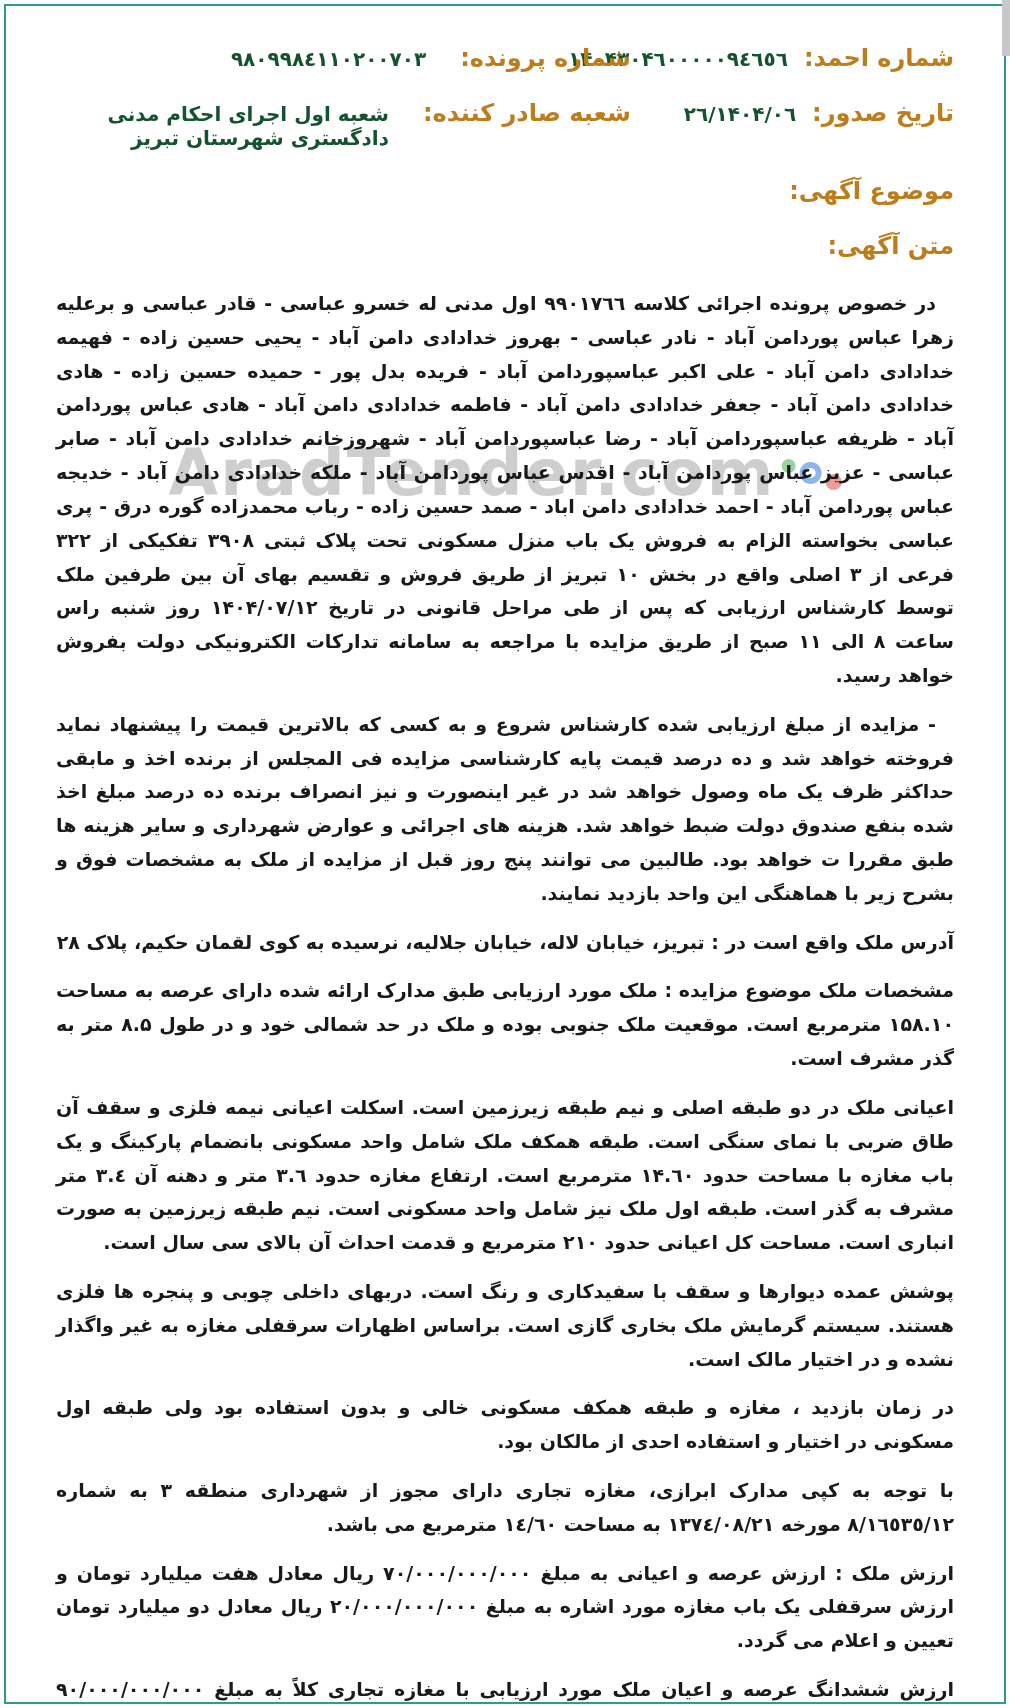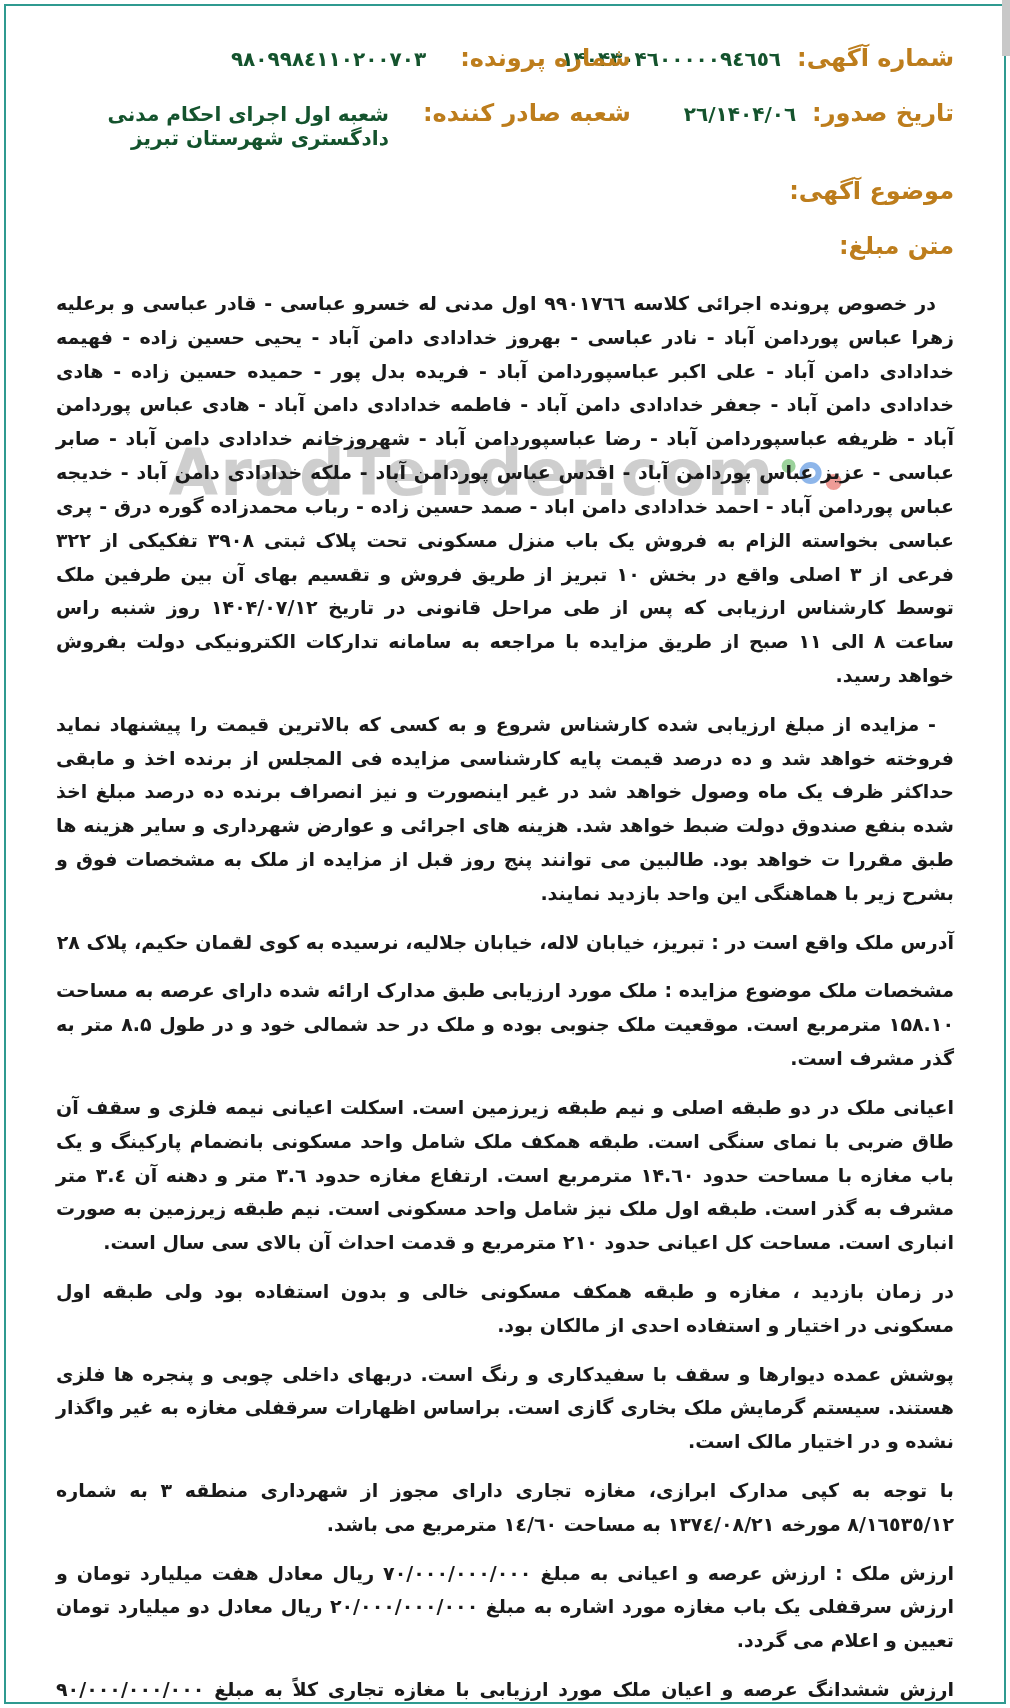--- a/index.html
+++ b/index.html
@@ -92,21 +92,21 @@
     </span>
     <span class="wm-text">AradTender.com</span>
   </div>
 
   <div class="content">
 
     <header class="meta">
 
       <div class="meta-row">
         <div class="meta-field meta-right">
-          <span class="label">شماره آگهی:</span>
+          <span class="label">شماره احمد:</span>
           <span class="value">۱۴۰۴۳۰۴٦۰۰۰۰۰۹٤٦٥٦</span>
         </div>
         <div class="meta-field meta-left">
           <span class="label">شماره پرونده:</span>
           <span class="value">۹۸۰۹۹۸٤۱۱۰۲۰۰۷۰۳</span>
         </div>
       </div>
 
       <div class="meta-row">
         <div class="meta-field meta-right">
@@ -120,34 +120,34 @@
       </div>
 
       <div class="meta-row">
         <div class="meta-field">
           <span class="label">موضوع آگهی:</span>
         </div>
       </div>
 
       <div class="meta-row">
         <div class="meta-field">
-          <span class="label">متن مبلغ:</span>
+          <span class="label">متن آگهی:</span>
         </div>
       </div>
 
     </header>
 
     <main class="body-text">
       <p class="para indent">در خصوص پرونده اجرائی کلاسه ۹۹۰۱۷٦٦ اول مدنی له خسرو عباسی - قادر عباسی و برعلیه زهرا عباس پوردامن آباد - نادر عباسی - بهروز خدادادی دامن آباد - یحیی حسین زاده - فهیمه خدادادی دامن آباد - علی اکبر عباسپوردامن آباد - فریده بدل پور - حمیده حسین زاده - هادی خدادادی دامن آباد - جعفر خدادادی دامن آباد - فاطمه خدادادی دامن آباد - هادی عباس پوردامن آباد - ظریفه عباسپوردامن آباد - رضا عباسپوردامن آباد - شهروزخانم خدادادی دامن آباد - صابر عباسی - عزیز عباس پوردامن آباد - اقدس عباس پوردامن آباد - ملکه خدادادی دامن آباد - خدیجه عباس پوردامن آباد - احمد خدادادی دامن اباد - صمد حسین زاده - رباب محمدزاده گوره درق - پری عباسی بخواسته الزام به فروش یک باب منزل مسکونی تحت پلاک ثبتی ۳۹۰۸ تفکیکی از ۳۲۲ فرعی از ۳ اصلی واقع در بخش ۱۰ تبریز از طریق فروش و تقسیم بهای آن بین طرفین ملک توسط کارشناس ارزیابی که پس از طی مراحل قانونی در تاریخ ۱۴۰۴/۰۷/۱۲ روز شنبه راس ساعت ۸ الی ۱۱ صبح از طریق مزایده با مراجعه به سامانه تدارکات الکترونیکی دولت بفروش خواهد رسید.</p>
       <p class="para indent">- مزایده از مبلغ ارزیابی شده کارشناس شروع و به کسی که بالاترین قیمت را پیشنهاد نماید فروخته خواهد شد و ده درصد قیمت پایه کارشناسی مزایده فی المجلس از برنده اخذ و مابقی حداکثر ظرف یک ماه وصول خواهد شد در غیر اینصورت و نیز انصراف برنده ده درصد مبلغ اخذ شده بنفع صندوق دولت ضبط خواهد شد. هزینه های اجرائی و عوارض شهرداری و سایر هزینه ها طبق مقررا ت خواهد بود. طالبین می توانند پنج روز قبل از مزایده از ملک به مشخصات فوق و بشرح زیر با هماهنگی این واحد بازدید نمایند.</p>
       <p class="para">آدرس ملک واقع است در : تبریز، خیابان لاله، خیابان جلالیه، نرسیده به کوی لقمان حکیم، پلاک ۲۸</p>
       <p class="para">مشخصات ملک موضوع مزایده : ملک مورد ارزیابی طبق مدارک ارائه شده دارای عرصه به مساحت ۱۵۸.۱۰ مترمربع است. موقعیت ملک جنوبی بوده و ملک در حد شمالی خود و در طول ۸.۵ متر به گذر مشرف است.</p>
       <p class="para">اعیانی ملک در دو طبقه اصلی و نیم طبقه زیرزمین است. اسکلت اعیانی نیمه فلزی و سقف آن طاق ضربی با نمای سنگی است. طبقه همکف ملک شامل واحد مسکونی بانضمام پارکینگ و یک باب مغازه با مساحت حدود ۱۴.٦۰ مترمربع است. ارتفاع مغازه حدود ۳.٦ متر و دهنه آن ۳.٤ متر مشرف به گذر است. طبقه اول ملک نیز شامل واحد مسکونی است. نیم طبقه زیرزمین به صورت انباری است. مساحت کل اعیانی حدود ۲۱۰ مترمربع و قدمت احداث آن بالای سی سال است.</p>
+      <p class="para">پوشش عمده دیوارها و سقف با سفیدکاری و رنگ است. دربهای داخلی چوبی و پنجره ها فلزی هستند. سیستم گرمایش ملک بخاری گازی است. براساس اظهارات سرقفلی مغازه به غیر واگذار نشده و در اختیار مالک است.</p>
       <p class="para">در زمان بازدید ، مغازه و طبقه همکف مسکونی خالی و بدون استفاده بود ولی طبقه اول مسکونی در اختیار و استفاده احدی از مالکان بود.</p>
-      <p class="para">پوشش عمده دیوارها و سقف با سفیدکاری و رنگ است. دربهای داخلی چوبی و پنجره ها فلزی هستند. سیستم گرمایش ملک بخاری گازی است. براساس اظهارات سرقفلی مغازه به غیر واگذار نشده و در اختیار مالک است.</p>
       <p class="para">با توجه به کپی مدارک ابرازی، مغازه تجاری دارای مجوز از شهرداری منطقه ۳ به شماره ۸/۱٦٥۳٥/۱۲ مورخه ۱۳۷٤/۰۸/۲۱ به مساحت ۱٤/٦۰ مترمربع می باشد.</p>
       <p class="para">ارزش ملک : ارزش عرصه و اعیانی به مبلغ ۷۰/۰۰۰/۰۰۰/۰۰۰ ریال معادل هفت میلیارد تومان و ارزش سرقفلی یک باب مغازه مورد اشاره به مبلغ ۲۰/۰۰۰/۰۰۰/۰۰۰ ریال معادل دو میلیارد تومان تعیین و اعلام می گردد.</p>
       <p class="para">ارزش ششدانگ عرصه و اعیان ملک مورد ارزیابی با مغازه تجاری کلاً به مبلغ ۹۰/۰۰۰/۰۰۰/۰۰۰ ریال معادل نه میلیارد تومان برآورد و اعلام می گردد.</p>
 
     </main>
 
   </div>
 </div>
 
 <div class="scrollbar-thumb"></div>

